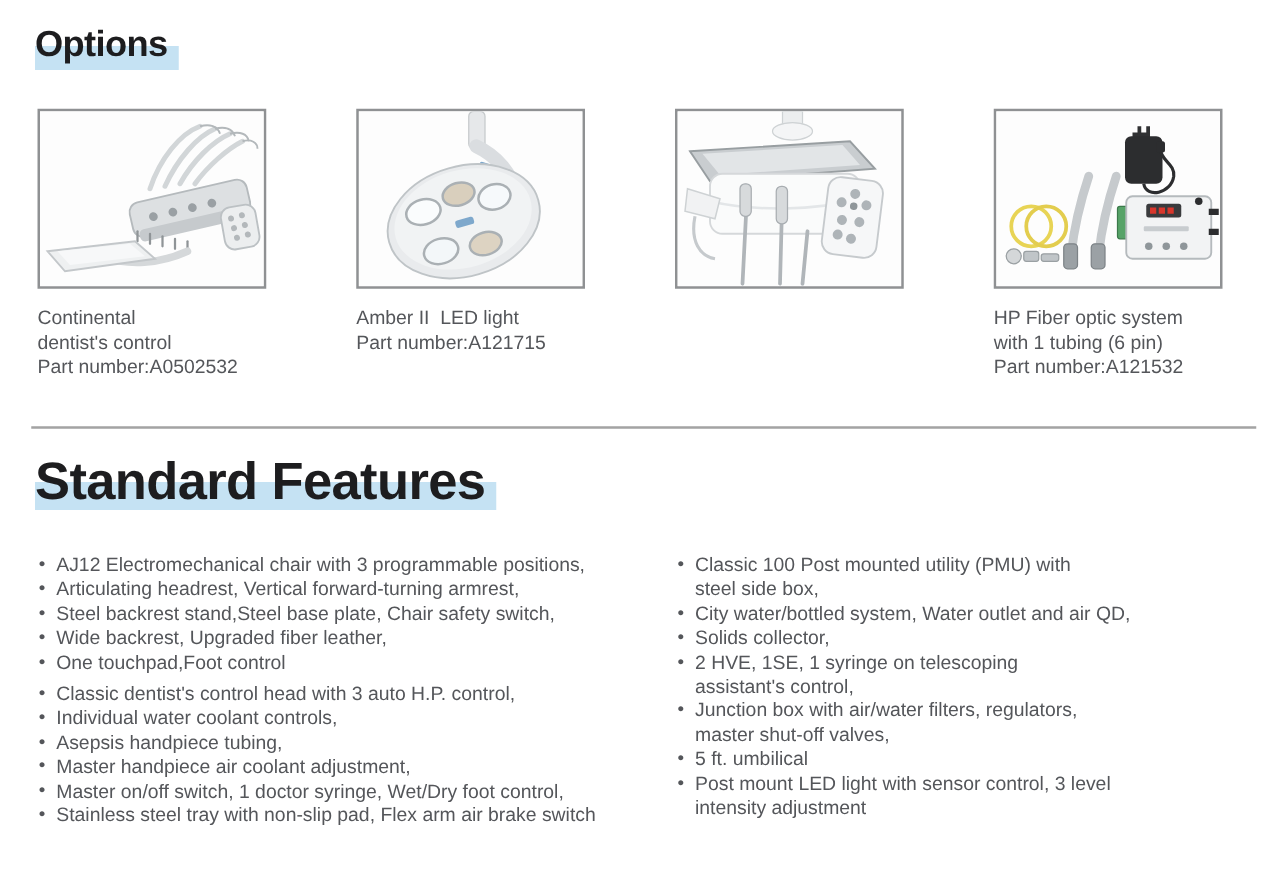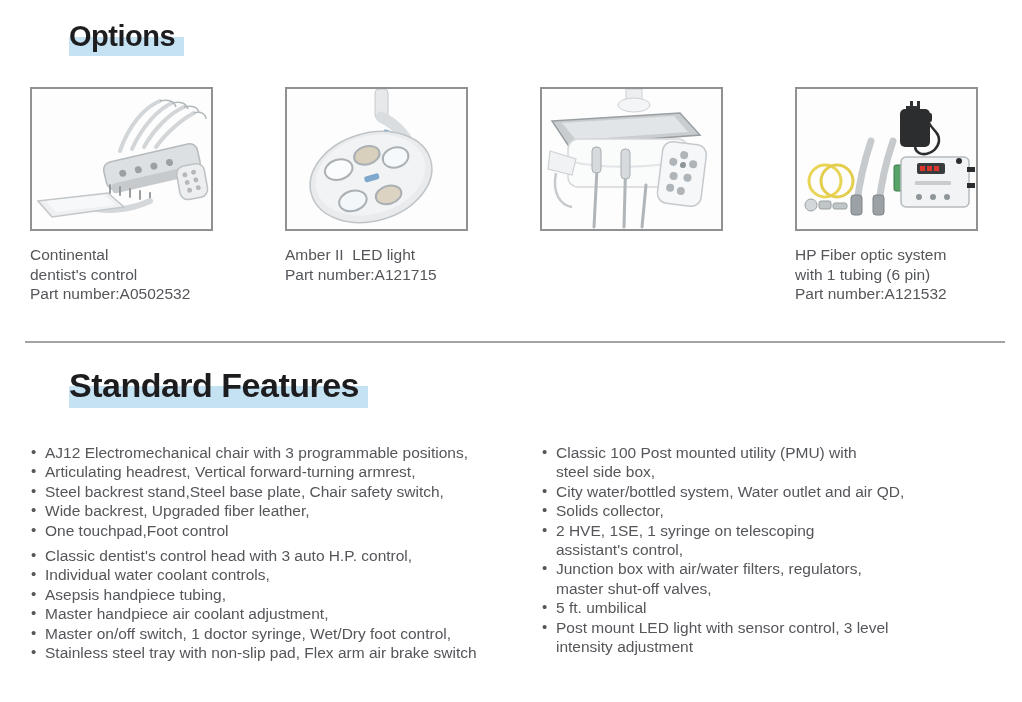--- a/index.html
+++ b/index.html
@@ -11,23 +11,23 @@
   }
   *{margin:0;padding:0;box-sizing:border-box;}
   html,body{background:#fff;}
   body{font-family:"Liberation Sans",sans-serif;}
   #page{position:relative;width:1022px;height:702px;background:#ffffff;overflow:hidden;}
 
   .h-options{position:absolute;left:28px;top:16px;}
   .h-features{position:absolute;left:28px;top:362px;}
   .hl-heading{display:inline-block;font-weight:700;color:var(--heading);
     letter-spacing:-0.5px;padding-right:9px;
-    background:linear-gradient(to bottom, transparent 52%, var(--hl) 52%);margin-left:41px;}
+    background:linear-gradient(to bottom, transparent 52%, var(--hl) 52%);}
   .h-options .hl-heading{font-size:29px;line-height:40px;}
-  .h-features .hl-heading{font-size:34px;line-height:46px;}
+  .h-features .hl-heading{font-size:42px;line-height:46px;}
 
   .cards{position:absolute;left:0;top:0;}
   .card{position:absolute;top:87px;width:183px;}
   .card-0{left:30px;} .card-1{left:285px;} .card-2{left:540px;} .card-3{left:795px;}
   .card-img{width:183px;height:144px;border:2px solid var(--card-border);background:#fdfdfd;overflow:hidden;}
   .card-img svg{display:block;width:100%;height:100%;}
   .card-caption{margin-top:14px;font-size:15.5px;line-height:19.5px;color:var(--text);white-space:pre-wrap;}
 
   .divider{position:absolute;left:25px;top:341px;width:980px;height:2px;background:var(--divider);}
 

